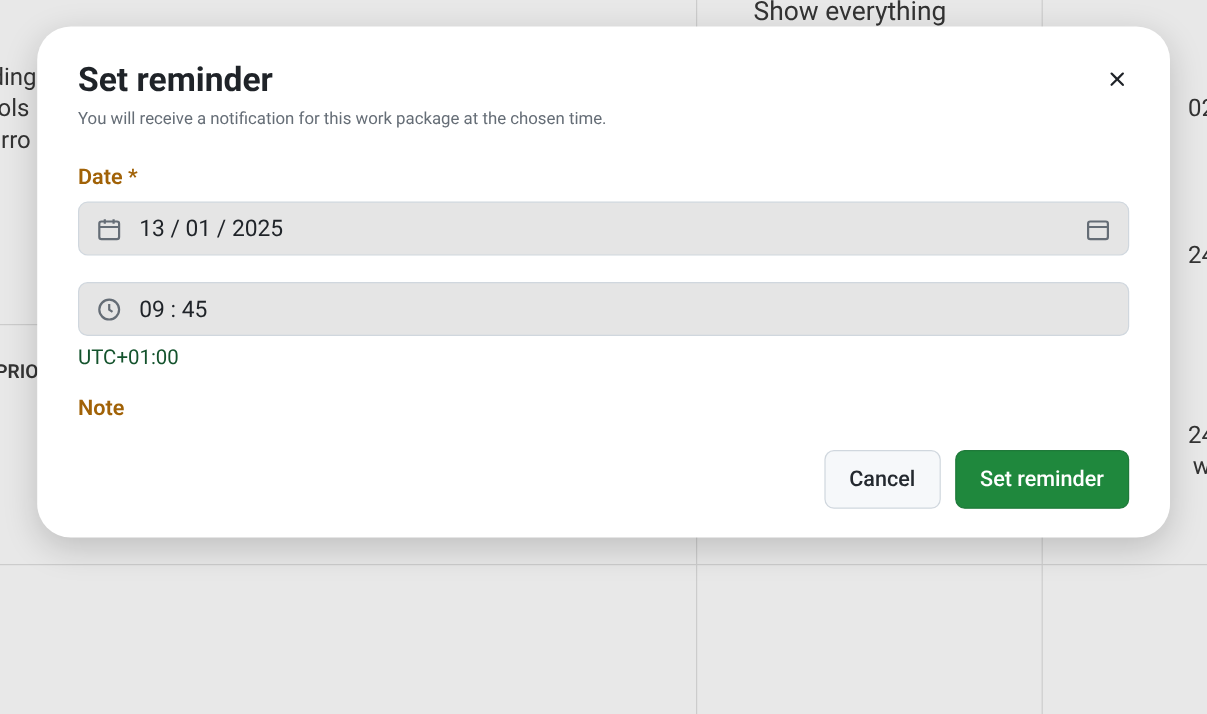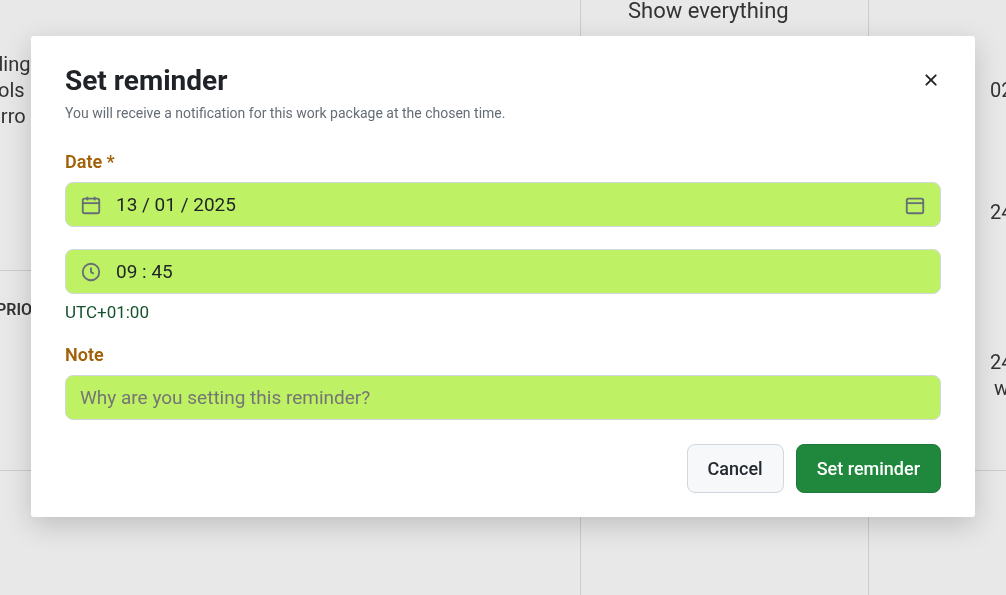--- a/index.html
+++ b/index.html
@@ -34,23 +34,23 @@
       top: 0;
       left: 0;
       width: 100%;
       height: 100%;
       display: flex;
       align-items: flex-start;
       justify-content: center;
     }
     .modal {
       background: #fff;
-      border-radius: 3px;
+      border-radius: 28px;
       width: 944px;
-      margin-top: 36px;
+      margin-top: 22px;
       padding: 28px 34px 24px 34px;
       box-shadow: 0 8px 28px rgba(0,0,0,0.18);
       position: relative;
     }
     .modal-header {
       margin-bottom: 30px;
       position: relative;
     }
     .modal-title {
       font-size: 28px;
@@ -85,21 +85,21 @@
       font-weight: 600;
       color: #a16207;
       margin-bottom: 10px;
     }
     .input-wrapper {
       display: flex;
       align-items: center;
       border: 1px solid #d0d7de;
       border-radius: 8px;
       padding: 10px 14px;
-      background: #bef264;
+      background: #e5e5e5;
       gap: 14px;
     }
     .input-wrapper .lead-icon {
       color: #656d76;
       flex-shrink: 0;
       display: flex;
       align-items: center;
     }
     .input-wrapper .trail-icon {
       color: #656d76;
@@ -210,23 +210,20 @@
               <polyline points="12 7 12 12 15 14"></polyline>
             </svg>
         </span>
         <input class="input-value" readonly="" value="09 : 45" style="">
       </div>
       <div class="tz-text">UTC+01:00</div>
     </div>
 
     <div class="form-group">
       <label class="form-label">Note</label>
-      <div class="input-wrapper">
-        <input class="input-value" style="color: rgb(110, 119, 129);" placeholder="Why are you setting this reminder?">
-      </div>
     </div>
 
     <div class="modal-footer">
       <button class="btn btn-secondary">Cancel</button>
       <button class="btn btn-primary">Set reminder</button>
     </div>
   </div>
 </div>
 
 </body></html>

